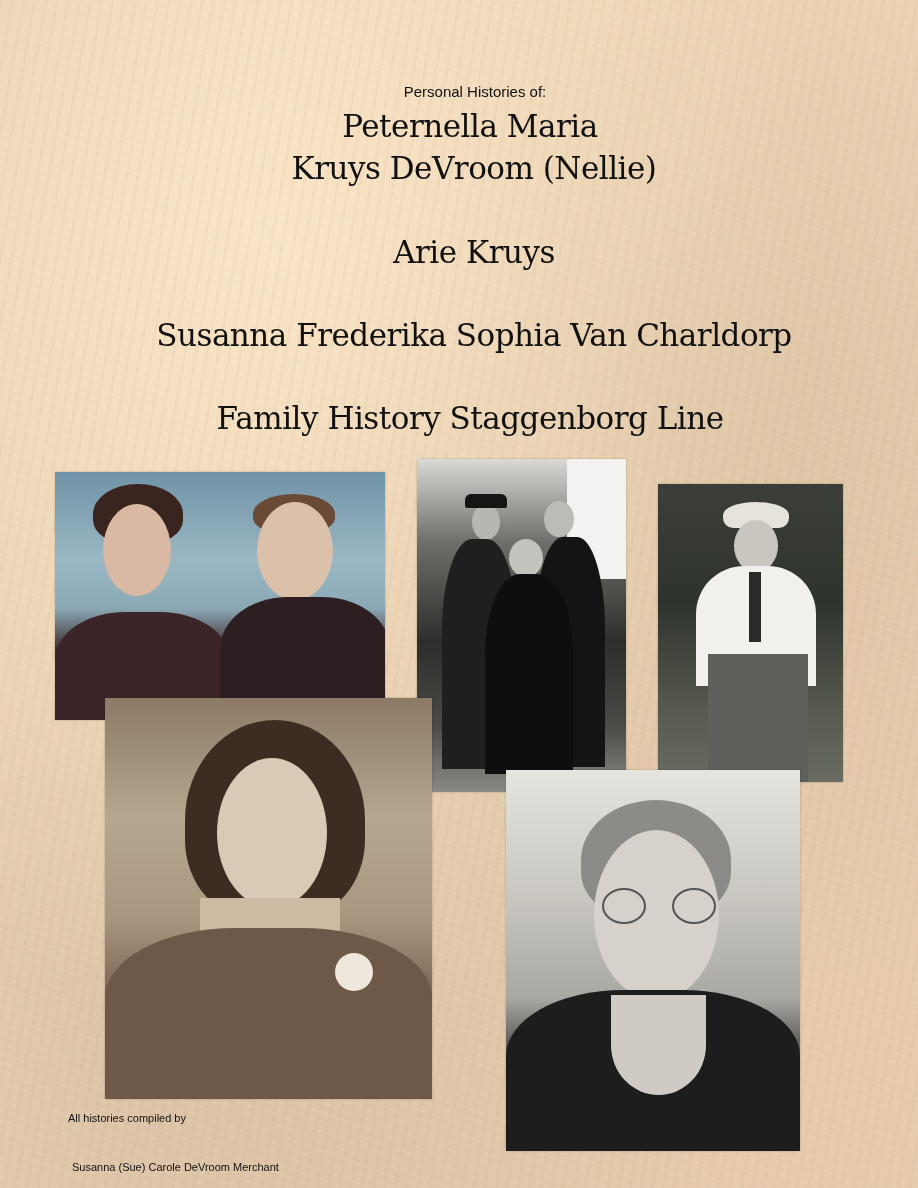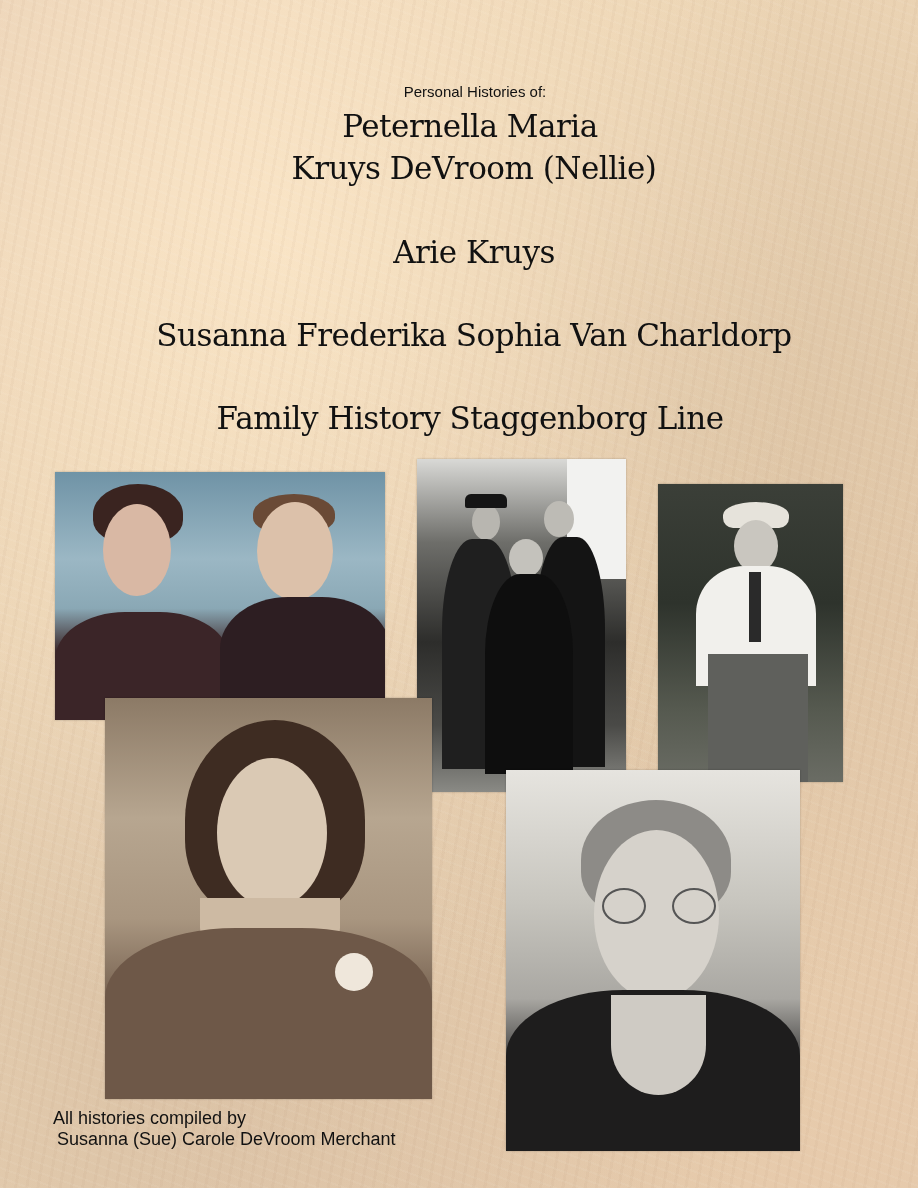--- a/index.html
+++ b/index.html
@@ -42,24 +42,24 @@
       background: linear-gradient(180deg, #8c7a66 0%, #b7a690 30%, #a99680 55%, #6b5646 80%, #4e3e31 100%); }
     .p-elder { left: 506px; top: 770px; width: 294px; height: 381px;
       background: linear-gradient(180deg, #e6e4df 0%, #c7c5be 35%, #a9a7a2 60%, #2b2a2a 80%, #1c1b1b 100%); }
 
     
     .head { position: absolute; border-radius: 50%; }
     .body { position: absolute; border-radius: 40% 40% 0 0; }
     .hair { position: absolute; border-radius: 50% 50% 40% 40%; }
 
     .credit {
-      position: absolute; left: 53px; top: 1108px; font-size: 18px; line-height: 21px;
+      position: absolute; left: 68px; top: 1108px; font-size: 11px; line-height: 21px;
       font-family: "Liberation Sans", sans-serif;
     }
-    .credit .l2 { padding-left: 4px; display: block; }
+    .credit .l2 { padding-left: 4px; display: block; margin-top: 28px; }
   </style>
 </head>
 <body>
 
 <div class="texture"></div>
 
 <div class="subtitle">Personal Histories of:</div>
 <div class="serif t1">Peternella Maria</div>
 <div class="serif t2">Kruys DeVroom (Nellie)</div>
 <div class="serif t3">Arie Kruys</div>

